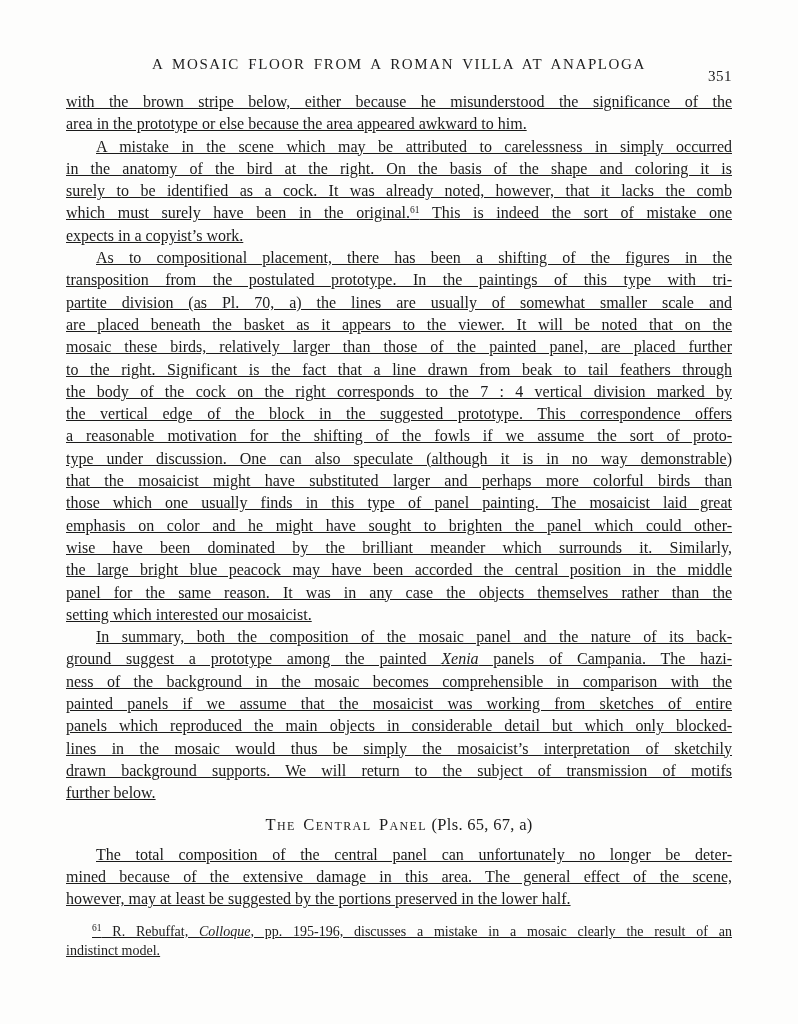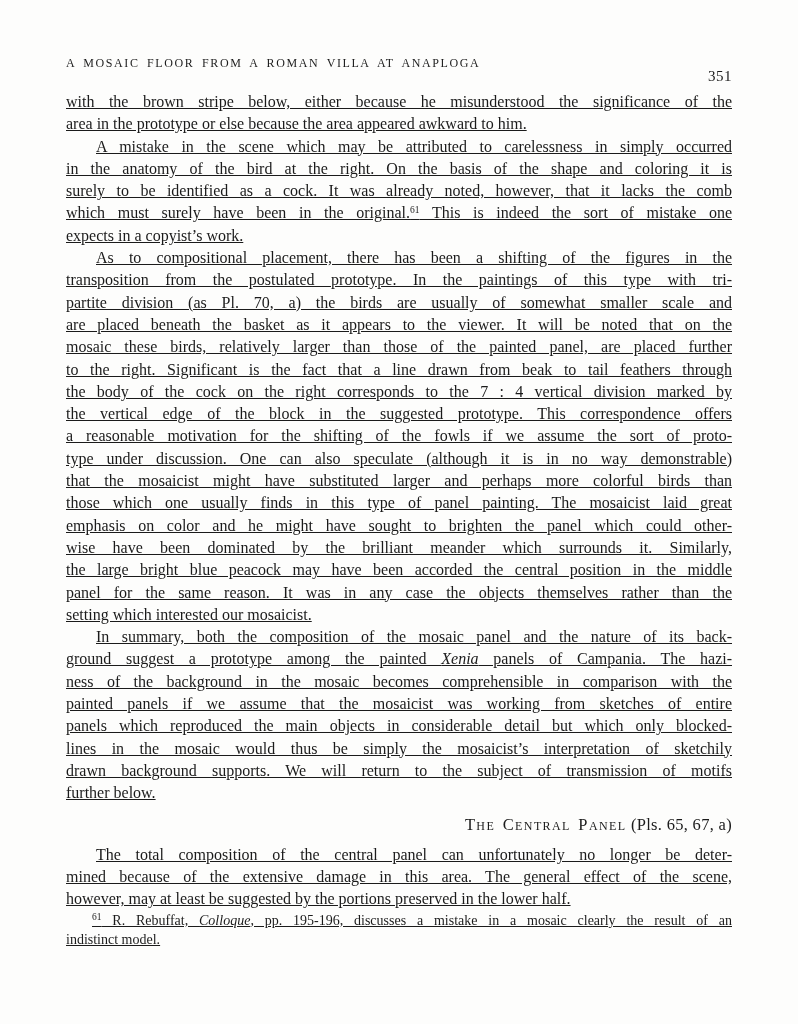--- a/index.html
+++ b/index.html
@@ -18,21 +18,22 @@
     box-sizing: border-box;
     padding: 56px 66px 0 66px;
   }
   
   .running-head {
     position: relative;
     height: 18px;
     margin-bottom: 17px;
   }
   .running-title {
-    font-size: 12px;
+    text-align: center;
+    font-size: 15px;
     letter-spacing: 1.6px;
     word-spacing: 3px;
     color: #1d1d1d;
     white-space: nowrap;
   }
   .page-number {
     position: absolute;
     right: 0;
     top: 12px;
     font-size: 15px;
@@ -56,32 +57,33 @@
     font-size: 9.5px;
     line-height: 0;
     vertical-align: 5px;
     letter-spacing: 0;
   }
   em { font-style: italic; }
   
   .section-heading {
     margin: 9px 0 8px 0;
     font-size: 16.5px;
-    text-align: right;
+    text-align: center;
   }
   .section-heading .sc {
     font-variant: small-caps;
     letter-spacing: 1.4px;
     word-spacing: 2px;
   }
   .section-heading .rest {
     letter-spacing: 0.3px;
   }
   
   .footnotes {
+    margin-top: 11px;
     font-size: 14px;
     line-height: 19px;
   }
   .footnotes .line.indent { text-indent: 26px; }
 </style>
 </head>
 <body>
 
 <div class="page">
 
@@ -100,21 +102,21 @@
         <div class="paragraph">
           <div class="line indent">A mistake in the scene which may be attributed to carelessness in simply occurred</div>
           <div class="line">in the anatomy of the bird at the right. On the basis of the shape and coloring it is</div>
           <div class="line">surely to be identified as a cock. It was already noted, however, that it lacks the comb</div>
           <div class="line">which must surely have been in the original.<sup>61</sup> This is indeed the sort of mistake one</div>
           <div class="line last">expects in a copyist’s work.</div>
         </div>
         <div class="paragraph">
           <div class="line indent">As to compositional placement, there has been a shifting of the figures in the</div>
           <div class="line">transposition from the postulated prototype. In the paintings of this type with tri-</div>
-          <div class="line">partite division (as Pl. 70, a) the birds are usually of somewhat smaller scale and</div>
+          <div class="line">partite division (as Pl. 70, a) the lines are usually of somewhat smaller scale and</div>
           <div class="line">are placed beneath the basket as it appears to the viewer. It will be noted that on the</div>
           <div class="line">mosaic these birds, relatively larger than those of the painted panel, are placed further</div>
           <div class="line">to the right. Significant is the fact that a line drawn from beak to tail feathers through</div>
           <div class="line">the body of the cock on the right corresponds to the 7 : 4 vertical division marked by</div>
           <div class="line">the vertical edge of the block in the suggested prototype. This correspondence offers</div>
           <div class="line">a reasonable motivation for the shifting of the fowls if we assume the sort of proto-</div>
           <div class="line">type under discussion. One can also speculate (although it is in no way demonstrable)</div>
           <div class="line">that the mosaicist might have substituted larger and perhaps more colorful birds than</div>
           <div class="line">those which one usually finds in this type of panel painting. The mosaicist laid great</div>
           <div class="line">emphasis on color and he might have sought to brighten the panel which could other-</div>

